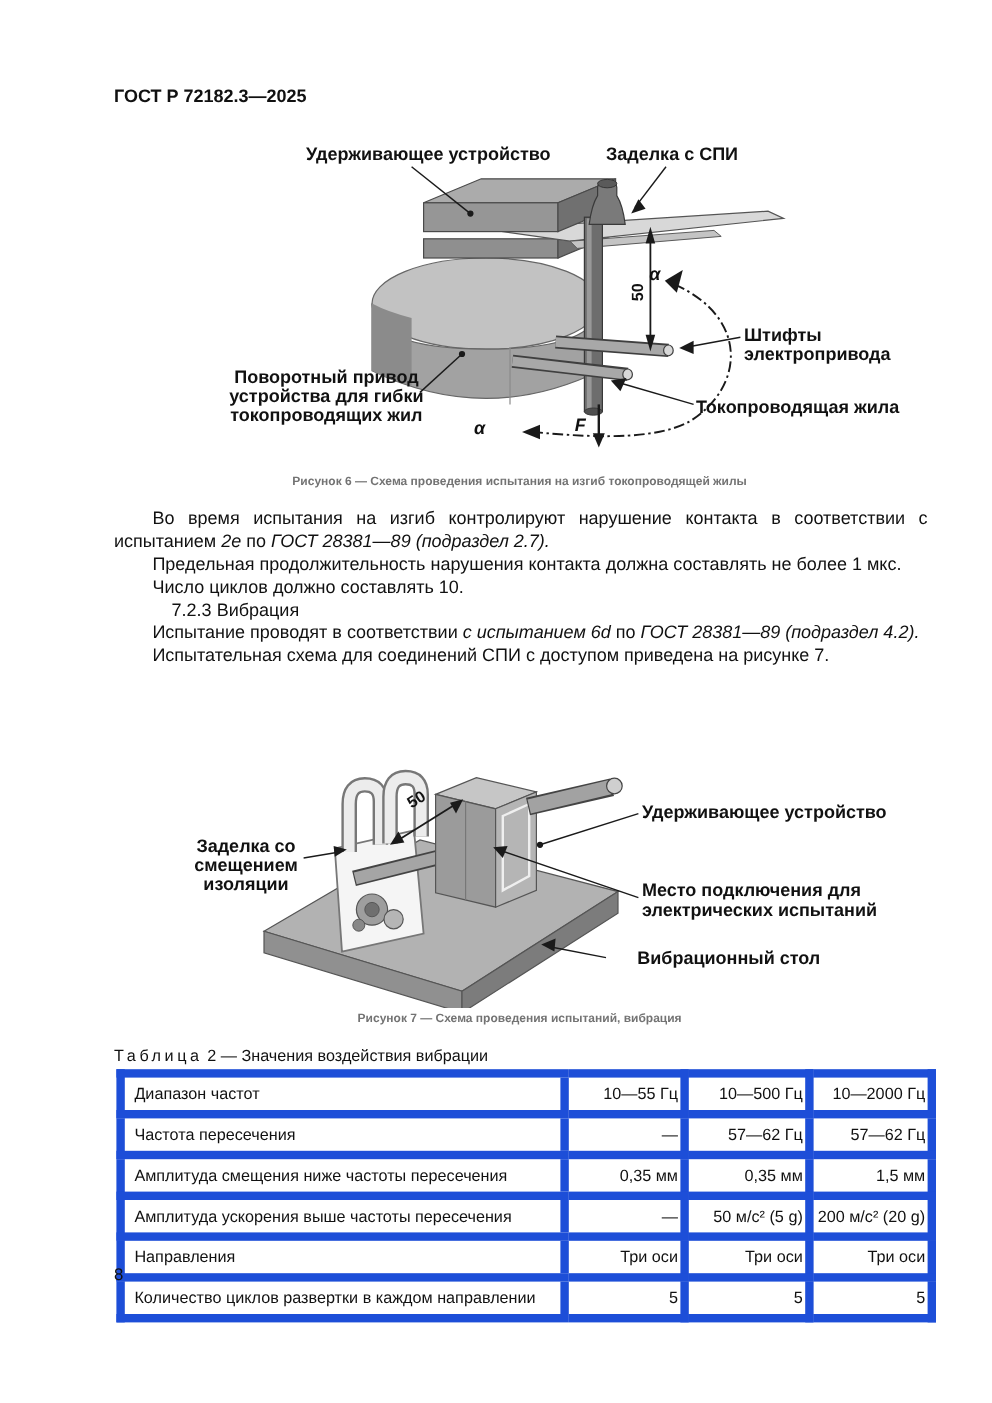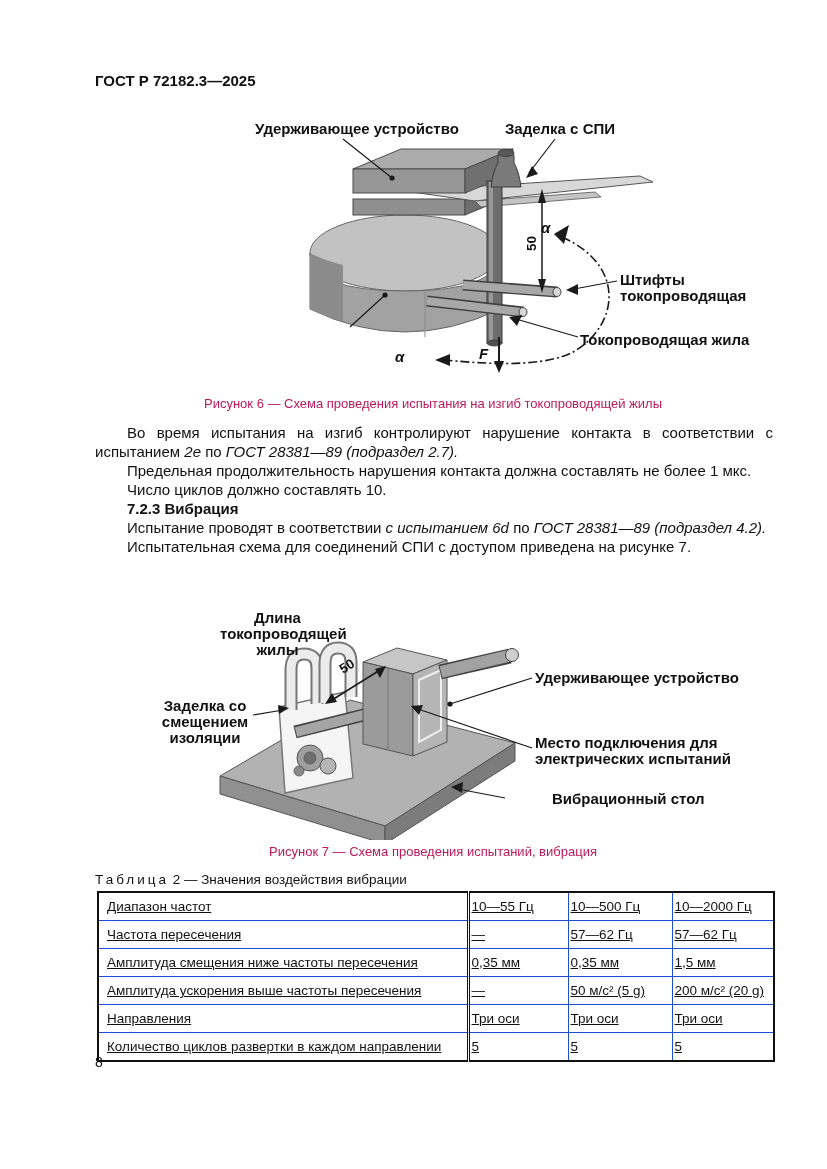--- a/index.html
+++ b/index.html
@@ -7,35 +7,35 @@
     width:827px;height:1169px;position:relative;background:#ffffff;
     font-family:"Liberation Sans","DejaVu Sans",sans-serif;color:#111;
     overflow:hidden;
   }
   .abs{position:absolute;}
   .doc-header{left:95px;top:72px;font-size:15px;font-weight:bold;}
   .fig{width:640px;height:277px;}
   .fig svg{position:absolute;left:0;top:0;}
   .fig-label{position:absolute;font-size:15px;font-weight:bold;line-height:16px;white-space:nowrap;}
   .fig-label.center{text-align:center;}
-  .fig-caption{left:95px;width:676px;text-align:center;font-size:13px;color:#be185d;}
+  .fig-caption{left:95px;width:676px;text-align:center;font-size:10px;color:#737373;font-weight:bold;}
   .body-text{left:95px;top:423px;width:678px;font-size:15px;line-height:19px;text-align:justify;}
   .body-text .para{text-indent:32px;}
   .body-text .italic{font-style:italic;}
-  .body-text .bold{font-weight:bold;}
+  .body-text .bold{font-weight:normal;margin-left:16px;}
   .table-title{left:95px;top:872px;font-size:13.5px;}
   .table-title .spaced{letter-spacing:3px;}
   table.gost{
     position:absolute;left:97px;top:891px;width:676px;
     border-collapse:collapse;table-layout:fixed;font-size:13.5px;
     border:2px solid #111;
   }
-  table.gost td{border:1px solid #1d4ed8;height:25px;padding:1px 6px;vertical-align:middle;text-decoration:underline;}
+  table.gost td{border:7px solid #1d4ed8;height:25px;padding:1px 6px;vertical-align:middle;}
   table.gost td.stub{text-align:left;padding-left:8px;border-right:3px double #111;}
-  table.gost td.val{text-align:left;padding:1px 2px;}
+  table.gost td.val{text-align:right;padding:1px 2px;}
   .page-number{left:95px;top:1054px;font-size:14px;}
 </style>
 </head>
 <body>
 
 <div class="abs doc-header">ГОСТ Р 72182.3—2025</div>
 
 <div class="abs fig" style="left:95px;top:113px;">
   <svg width="640" height="277" viewBox="0 0 640 277">
 
@@ -91,23 +91,28 @@
     <polygon points="471,177 483,171 483,182" fill="#1a1a1a"></polygon>
     <line x1="483" y1="224" x2="421" y2="206" stroke="#1a1a1a" stroke-width="1.2"></line>
     <polygon points="414,204 427,202 422,213" fill="#1a1a1a"></polygon>
     <line x1="255" y1="214" x2="290" y2="182" stroke="#1a1a1a" stroke-width="1.2"></line>
     <circle cx="290" cy="182" r="2.6" fill="#1a1a1a"></circle>
   </svg>
   <div class="fig-label center" style="left:160px;top:8px;width:175px;">Удерживающее устройство</div>
   <div class="fig-label center" style="left:405px;top:8px;width:120px;">Заделка с СПИ</div>
   <div class="fig-label" style="left:525px;top:159px;">
     <div>Штифты</div>
-    <div>токопроводящая</div>
+    <div>электропривода</div>
   </div>
   <div class="fig-label" style="left:485px;top:219px;">Токопроводящая жила</div>
+  <div class="fig-label center" style="left:77px;top:194px;width:200px;">
+    <div>Поворотный привод</div>
+    <div>устройства для гибки</div>
+    <div>токопроводящих жил</div>
+  </div>
 </div>
 <div class="abs fig-caption" style="top:396px;">Рисунок 6 — Схема проведения испытания на изгиб токопроводящей жилы</div>
 
 <div class="abs body-text">
     <div class="para"><span class="normal">Во время испытания на изгиб контролируют нарушение контакта в соответствии с испытанием </span><span class="italic">2е</span><span class="normal"> по </span><span class="italic">ГОСТ 28381—89 (подраздел 2.7).</span></div>
     <div class="para"><span class="normal">Предельная продолжительность нарушения контакта должна составлять не более 1 мкс.</span></div>
     <div class="para"><span class="normal">Число циклов должно составлять 10.</span></div>
     <div class="para"><span class="bold">7.2.3 Вибрация</span></div>
     <div class="para"><span class="normal">Испытание проводят в соответствии </span><span class="italic">с испытанием 6d</span><span class="normal"> по </span><span class="italic">ГОСТ 28381—89 (подраздел 4.2).</span></div>
     <div class="para"><span class="normal">Испытательная схема для соединений СПИ с доступом приведена на рисунке 7.</span></div>
@@ -151,36 +156,31 @@
 
     <line x1="158" y1="107" x2="188" y2="102" stroke="#1a1a1a" stroke-width="1.2"></line>
     <polygon points="194,100 183,97 184,106" fill="#1a1a1a"></polygon>
     <line x1="437" y1="70" x2="355" y2="96" stroke="#1a1a1a" stroke-width="1.2"></line>
     <circle cx="355" cy="96" r="2.6" fill="#1a1a1a"></circle>
     <line x1="437" y1="140" x2="323" y2="101" stroke="#1a1a1a" stroke-width="1.2"></line>
     <polygon points="316,98 328,97 324,107" fill="#1a1a1a"></polygon>
     <line x1="410" y1="190" x2="363" y2="181" stroke="#1a1a1a" stroke-width="1.2"></line>
     <polygon points="356,179 368,174 367,185" fill="#1a1a1a"></polygon>
   </svg>
-  <div class="fig-label center" style="left:125px;top:2px;width:115px;">
-    <div>Длина</div>
-    <div>токопроводящей</div>
-    <div>жилы</div>
-  </div>
   <div class="fig-label center" style="left:60px;top:90px;width:100px;">
     <div>Заделка со</div>
     <div>смещением</div>
     <div>изоляции</div>
   </div>
   <div class="fig-label" style="left:440px;top:62px;">Удерживающее устройство</div>
   <div class="fig-label" style="left:440px;top:127px;">
     <div>Место подключения для</div>
     <div>электрических испытаний</div>
   </div>
-  <div class="fig-label" style="left:413px;top:183px;padding-left:44px;">Вибрационный стол</div>
+  <div class="fig-label" style="left:392px;top:183px;padding-left:44px;">Вибрационный стол</div>
 </div>
 <div class="abs fig-caption" style="top:844px;">Рисунок 7 — Схема проведения испытаний, вибрация</div>
 
 <div class="abs table-title">
   <span class="spaced">Таблица</span>
   <span>2 — Значения воздействия вибрации</span>
 </div>
 <table class="gost">
   <colgroup>
     <col style="width:370px">

